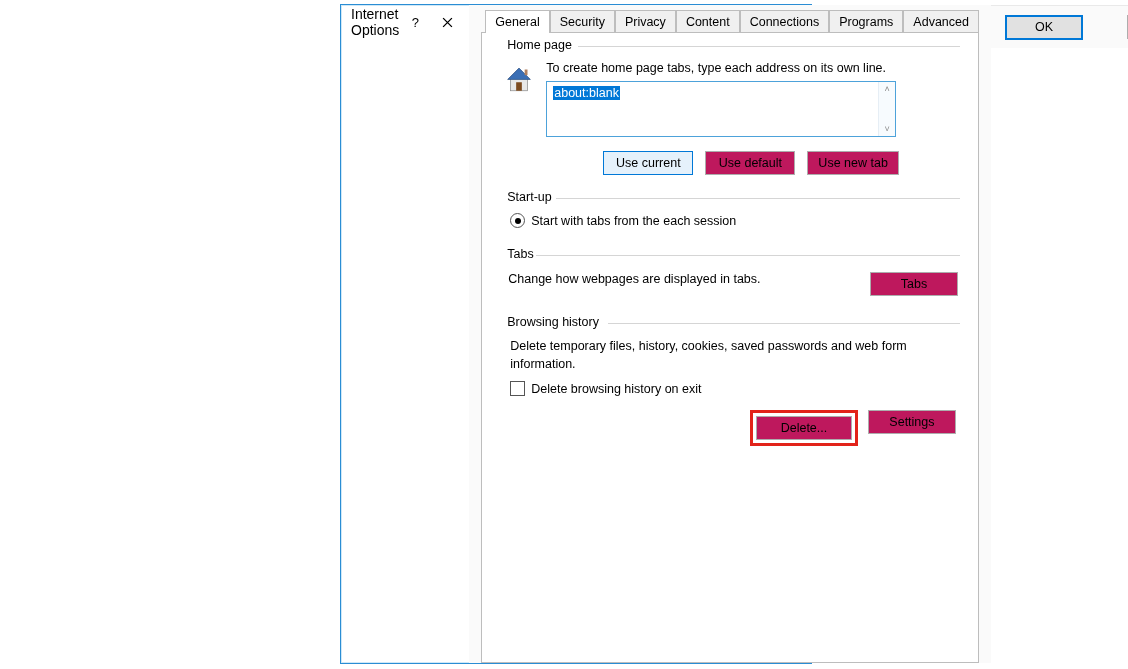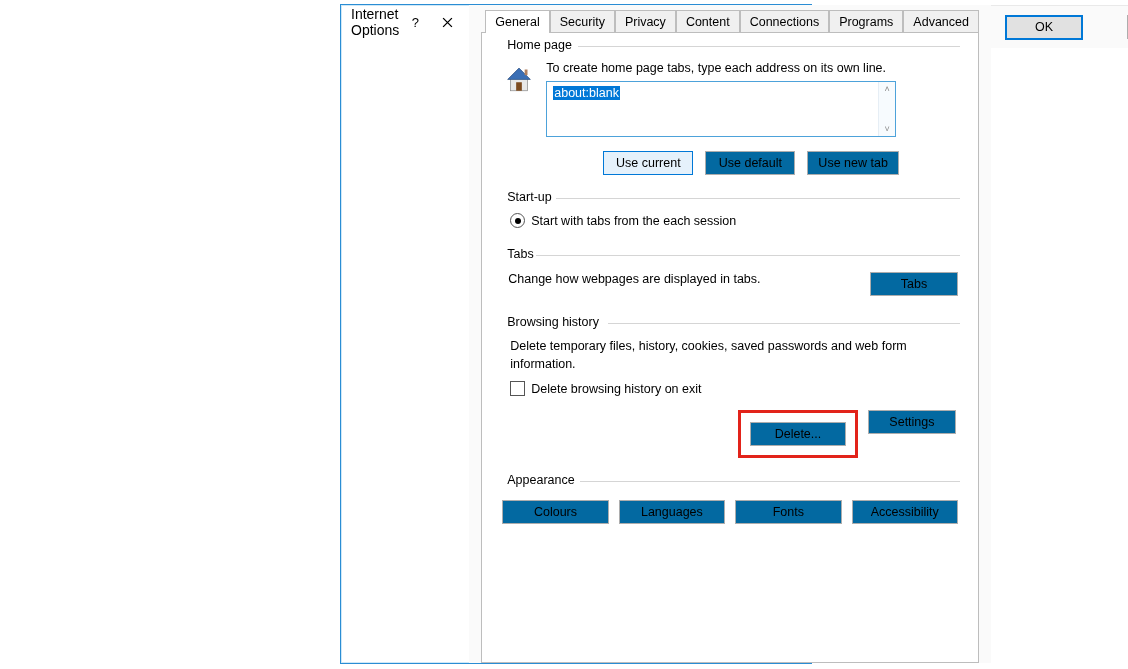--- a/index.html
+++ b/index.html
@@ -145,21 +145,21 @@
     gap: 10px;
     margin-top: 14px;
     justify-content: flex-end;
     padding-right: 2px;
   }
   .btn-row.center3 { justify-content: center; gap: 12px; }
   .winbtn {
     min-width: 90px;
     height: 24px;
     border: 1px solid #adadad;
-    background: #0369a1;
+    background: #be185d;
     font-size: 12.5px;
     font-family: inherit;
     padding: 0 10px;
     display: inline-flex;
     align-items: center;
     justify-content: center;
   }
   .winbtn.focus {
     border: 1px solid #0078d7;
     background: #e5f1fb;
@@ -201,21 +201,21 @@
     display: inline-block;
   }
   .tabs-section-row {
     display: flex;
     gap: 16px;
     margin: 6px 0 0 6px;
   }
   .tabs-section-row .text { flex: 1; font-size: 12.5px; }
   .highlight-red {
     border: 3px solid #e2231a;
-    padding: 9px;
+    padding: 3px;
     display: inline-flex;
   }
   .appearance-row {
     display: flex;
     gap: 10px;
     margin: 8px 0 0 0;
   }
   .appearance-row .winbtn { flex: 1; min-width: 0; }
   .dialog-buttons {
     height: 42px;
@@ -312,30 +312,20 @@
           <span>Delete browsing history on exit</span>
         </div>
         <div class="btn-row" style="margin-top:14px;">
           <span class="highlight-red">
             <button class="winbtn" style="min-width:96px;">Delete...</button>
           </span>
           <button class="winbtn" style="min-width:88px;">Settings</button>
         </div>
       </div>
 
-      <div class="group" style="margin-bottom:4px;">
-        <span class="legend">Appearance</span>
-        <hr class="hr" style="left:80px;">
-        <div class="appearance-row">
-          <button class="winbtn">Colours</button>
-          <button class="winbtn">Languages</button>
-          <button class="winbtn">Fonts</button>
-          <button class="winbtn">Accessibility</button>
-        </div>
-      </div>
 
     </div>
   </div>
 
   <div class="dialog-buttons">
     <button class="winbtn default" style="min-width:78px;">OK</button>
     <button class="winbtn" style="min-width:78px;margin-left:36px;">Cancel</button>
     <button class="winbtn disabled" style="min-width:78px;">Apply</button>
   </div>
 </div>

